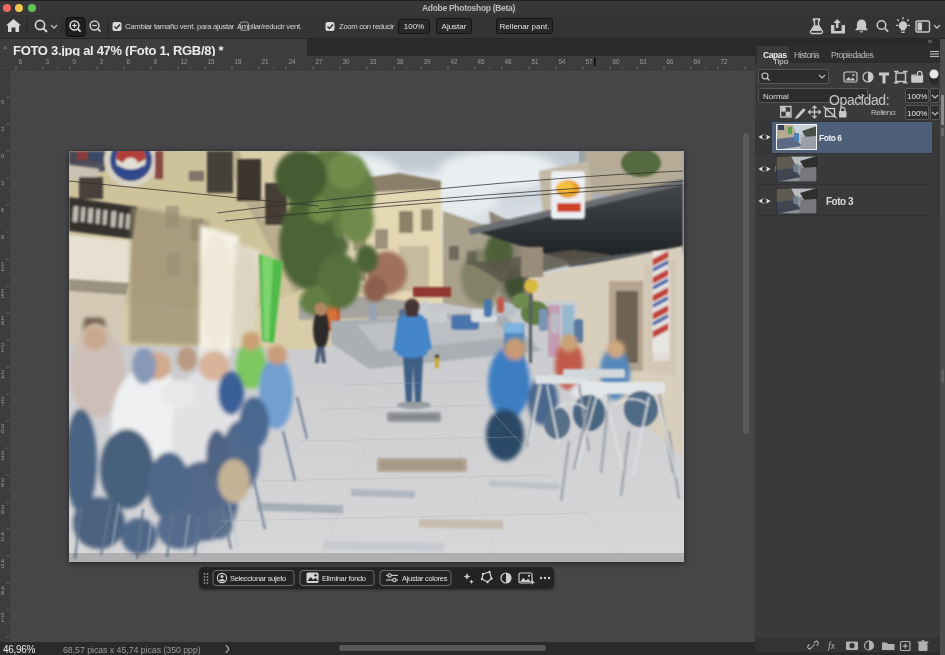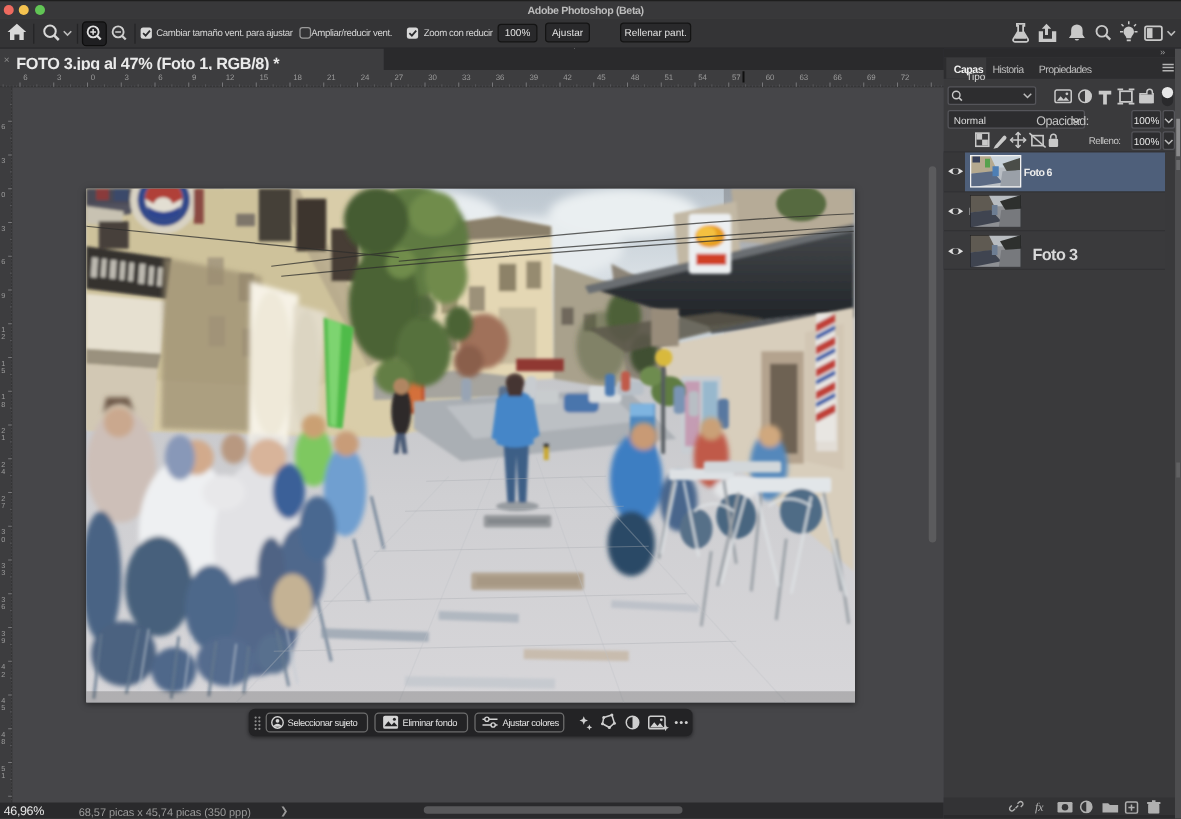--- a/index.html
+++ b/index.html
@@ -68,21 +68,21 @@
     <line x1="908.8" y1="4.4" x2="907.2" y2="6" stroke="#c9c9c9" stroke-width="1.2"></line>
     <line x1="896" y1="10.4" x2="898.4" y2="10.4" stroke="#c9c9c9" stroke-width="1.2"></line>
     <line x1="907.6" y1="10.4" x2="910" y2="10.4" stroke="#c9c9c9" stroke-width="1.2"></line>
 
     <rect x="916" y="6" width="13.5" height="11" rx="1.5" fill="none" stroke="#c9c9c9" stroke-width="1.4"></rect>
     <rect x="917.5" y="7.5" width="4.5" height="8" fill="#c9c9c9"></rect>
     <path d="M934 10 l3 3 l3 -3" fill="none" stroke="#bdbdbd" stroke-width="1.3"></path>
   </g>
 </svg>
 <div class="abs txt" style="left:125px;top:22px;font-size:7.7px;letter-spacing:-0.28px;text-align:center;">Cambiar tamaño vent. para ajustar</div>
-<div class="abs txt" style="left:249px;top:22px;font-size:7.7px;letter-spacing:-0.28px;">Ampliar/reducir vent.</div>
+<div class="abs txt" style="left:237px;top:22px;font-size:7.7px;letter-spacing:-0.28px;">Ampliar/reducir vent.</div>
 <div class="abs txt" style="left:339px;top:22px;font-size:7.7px;letter-spacing:-0.3px;">Zoom con reducir</div>
 <div class="abs btn" style="left:398px;top:19px;width:32px;height:15px;line-height:14px;font-size:8px;">100%</div>
 <div class="abs btn" style="left:436px;top:18px;width:36px;height:16px;line-height:15px;font-size:8px;">Ajustar pant.</div>
 <div class="abs btn" style="left:496px;top:18px;width:57px;height:16px;line-height:15px;font-size:8px;">Rellenar pant.</div>
 
 <div class="abs" style="left:0;top:39px;width:945px;height:17px;background:#2a2a2c;"></div>
 <div class="abs" style="left:0;top:39px;width:307px;height:17px;background:#3d3d3f;"></div>
 <div class="abs" style="left:3px;top:42.5px;color:#8b8b8b;font-size:8px;">×</div>
 <div class="abs" style="left:13px;top:43px;color:#eaeaea;font-size:13px;font-weight:bold;letter-spacing:-0.3px;">FOTO 3.jpg al 47% (Foto 1, RGB/8) *</div>
 
@@ -1109,21 +1109,21 @@
 <svg class="abs" style="left:928px;top:68px;" width="12" height="18">
     <rect x="1.5" y="4" width="9" height="13" rx="4.5" fill="#2a2a2c"></rect>
     <circle cx="6" cy="6" r="4.5" fill="#e8e8e8"></circle>
   </svg>
 
 <div class="abs ddl" style="left:758px;top:88px;width:110px;height:15px;"></div>
 <div class="abs" style="left:763px;top:91.5px;color:#dcdcdc;font-size:8px;">Normal</div>
 <svg class="abs" style="left:857px;top:93.5px;" width="8" height="6">
     <path d="M1 1 l3 3 l3 -3" fill="none" stroke="#bdbdbd" stroke-width="1.2"></path>
   </svg>
-<div class="abs" style="left:829px;top:91.5px;color:#c5c5c5;font-size:10px;letter-spacing:-0.4px;">Opacidad:</div>
+<div class="abs" style="left:829px;top:91.5px;color:#c5c5c5;font-size:14px;letter-spacing:-0.4px;">Opacidad:</div>
 <div class="abs ddl" style="left:905px;top:88px;width:24px;height:15px;"></div>
 <div class="abs" style="left:907px;top:91.5px;color:#e8e8e8;font-size:8px;">100%</div>
 <div class="abs ddl" style="left:930px;top:88px;width:10px;height:15px;"></div>
 <svg class="abs" style="left:931px;top:93.5px;" width="8" height="6">
     <path d="M1 1 l3 3 l3 -3" fill="none" stroke="#bdbdbd" stroke-width="1.2"></path>
   </svg>
 
 <div class="abs" style="left:757px;top:108px;color:#c5c5c5;font-size:8px;margin-top:24px;">Bloq.:</div>
 <svg class="abs" style="left:780px;top:105px;" width="70" height="14" viewBox="0 0 70 14">
   <g fill="#c9c9c9">
@@ -1155,21 +1155,21 @@
   </svg>
 
 <div class="abs" style="left:755px;top:121px;width:190px;height:95px;background:#323234;"></div>
 <div class="abs" style="left:755px;top:122px;width:177px;height:30.5px;background:#373739;"></div>
 <div class="abs" style="left:772px;top:122px;width:160px;height:30.5px;background:#4e5f7a;"></div>
 <div class="abs" style="left:755px;top:153.5px;width:177px;height:30.5px;background:#3a3a3c;"></div>
 <div class="abs" style="left:755px;top:185px;width:177px;height:30px;background:#3a3a3c;"></div>
 <div class="abs" style="left:932px;top:121px;width:13px;height:95px;background:#39393b;"></div>
 <div class="abs" style="left:819px;top:132.5px;color:#ececec;font-size:8.5px;font-weight:bold;letter-spacing:-0.5px;">Foto 6</div>
 <div class="abs" style="left:775px;top:164px;color:#d8d8d8;font-size:8.5px;font-weight:normal;letter-spacing:-0.5px;">Foto 2</div>
-<div class="abs" style="left:826px;top:195.5px;color:#d8d8d8;font-size:13px;font-weight:bold;letter-spacing:-0.5px;">Foto 3</div>
+<div class="abs" style="left:826px;top:195.5px;color:#d8d8d8;font-size:10px;font-weight:bold;letter-spacing:-0.5px;">Foto 3</div>
 <svg class="abs" style="left:758px;top:131px;" width="13" height="12">
     <path d="M0.5 6 Q6.5 0.8 12.5 6 Q6.5 11.2 0.5 6 Z" fill="#dedede"></path>
     <circle cx="6.5" cy="6" r="2.4" fill="#353537"></circle>
   </svg>
 <svg class="abs" style="left:758px;top:163px;" width="13" height="12">
     <path d="M0.5 6 Q6.5 0.8 12.5 6 Q6.5 11.2 0.5 6 Z" fill="#dedede"></path>
     <circle cx="6.5" cy="6" r="2.4" fill="#353537"></circle>
   </svg>
 <svg class="abs" style="left:758px;top:194.5px;" width="13" height="12">
     <path d="M0.5 6 Q6.5 0.8 12.5 6 Q6.5 11.2 0.5 6 Z" fill="#dedede"></path>

